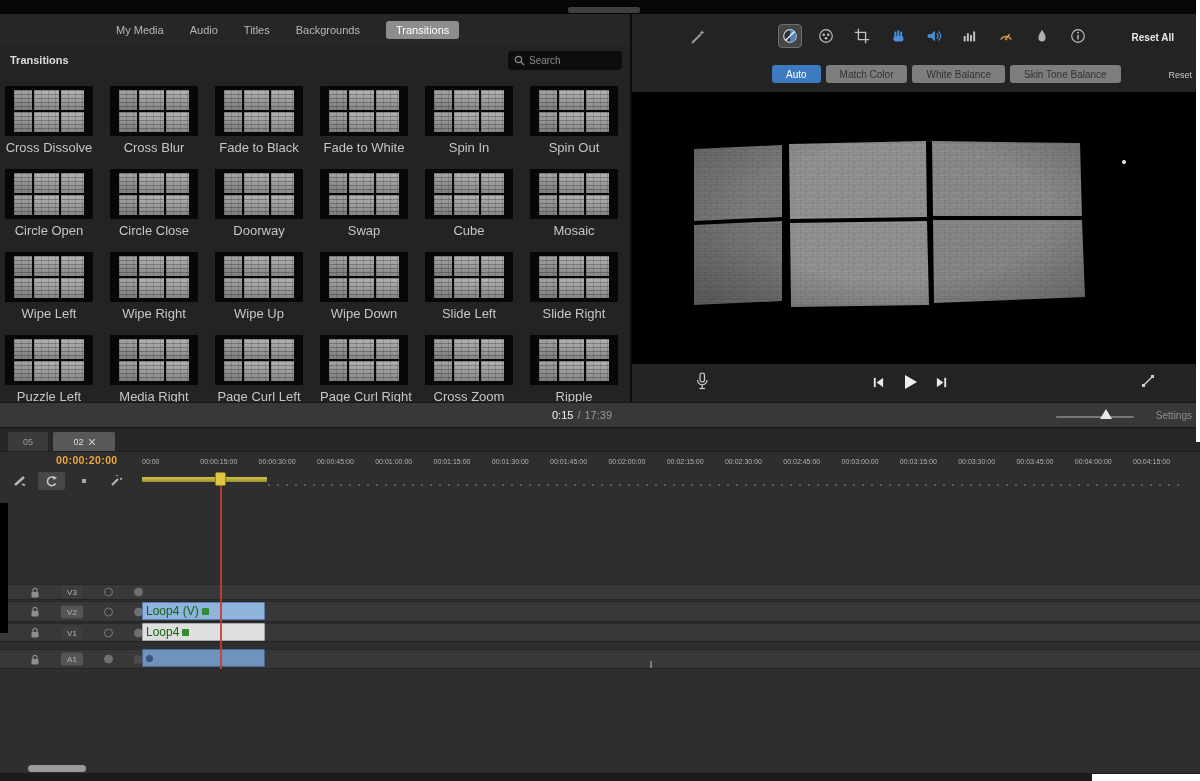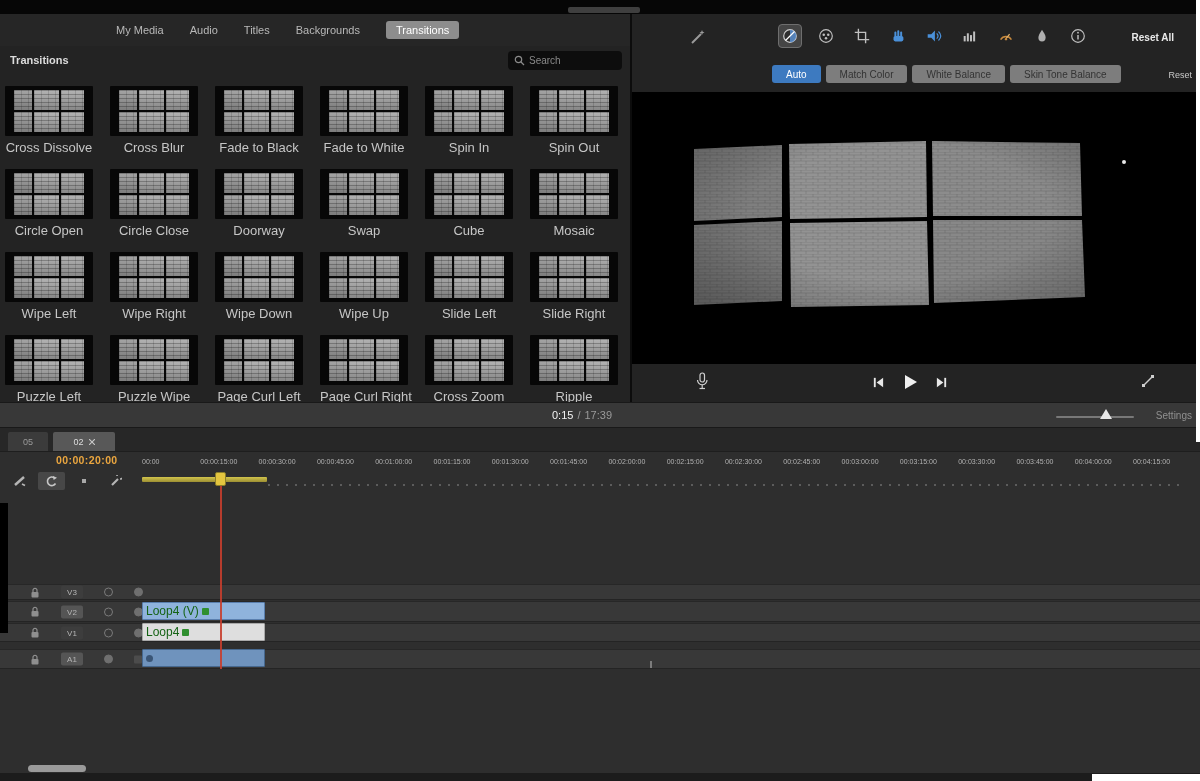--- a/index.html
+++ b/index.html
@@ -321,46 +321,46 @@
           <div class="thumb">
             <div class="wall">
               <i></i>
               <i></i>
               <i></i>
               <i></i>
               <i></i>
               <i></i>
             </div>
           </div>
+          <span class="tlabel">Wipe Up</span>
+        </div>
+      <div class="titem">
+          <div class="thumb">
+            <div class="wall">
+              <i></i>
+              <i></i>
+              <i></i>
+              <i></i>
+              <i></i>
+              <i></i>
+            </div>
+          </div>
           <span class="tlabel">Wipe Down</span>
         </div>
       <div class="titem">
           <div class="thumb">
             <div class="wall">
               <i></i>
               <i></i>
               <i></i>
               <i></i>
               <i></i>
               <i></i>
             </div>
           </div>
-          <span class="tlabel">Wipe Up</span>
-        </div>
-      <div class="titem">
-          <div class="thumb">
-            <div class="wall">
-              <i></i>
-              <i></i>
-              <i></i>
-              <i></i>
-              <i></i>
-              <i></i>
-            </div>
-          </div>
           <span class="tlabel">Slide Left</span>
         </div>
       <div class="titem">
           <div class="thumb">
             <div class="wall">
               <i></i>
               <i></i>
               <i></i>
               <i></i>
               <i></i>
@@ -386,21 +386,21 @@
           <div class="thumb">
             <div class="wall">
               <i></i>
               <i></i>
               <i></i>
               <i></i>
               <i></i>
               <i></i>
             </div>
           </div>
-          <span class="tlabel">Puzzle Wipe</span>
+          <span class="tlabel">Media Right</span>
         </div>
       <div class="titem">
           <div class="thumb">
             <div class="wall">
               <i></i>
               <i></i>
               <i></i>
               <i></i>
               <i></i>
               <i></i>

